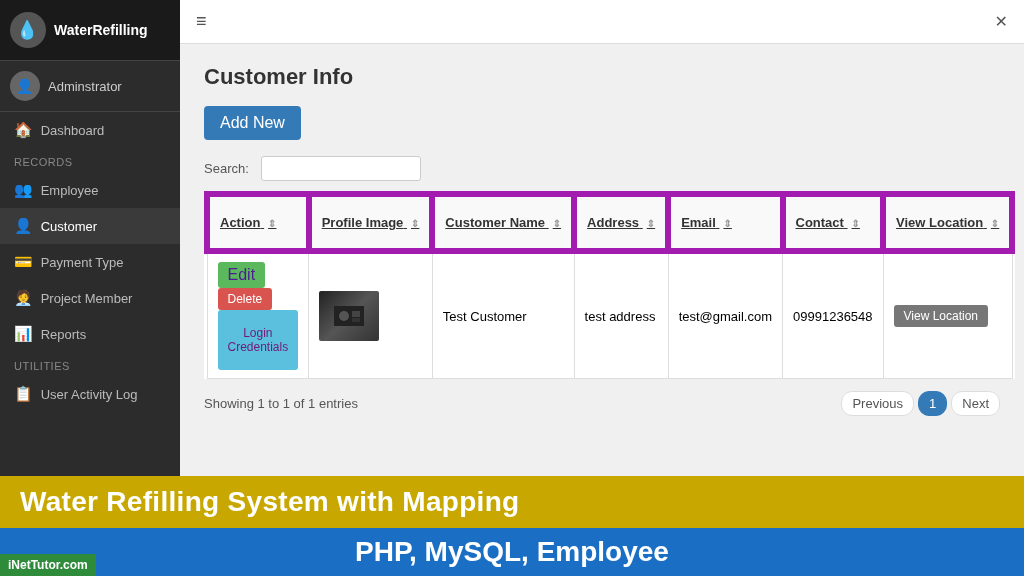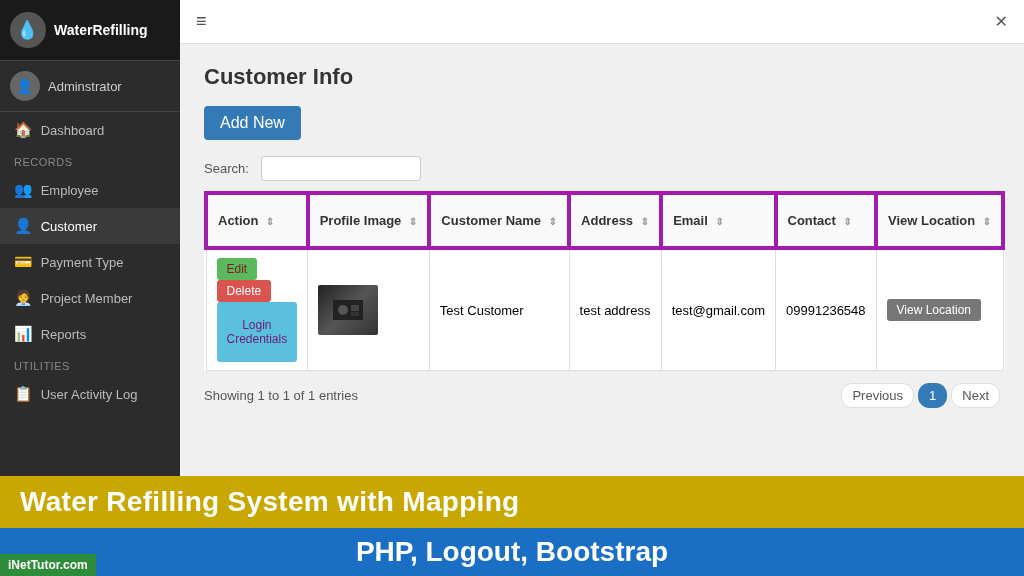--- a/index.html
+++ b/index.html
@@ -147,43 +147,44 @@
     }
 
     .data-table {
       width: 100%;
       border-collapse: collapse;
       background: #fff;
       font-size: 13px;
     }
     .data-table th {
       background: #f9f9f9;
-      border: 4px solid #a21caf;
+      border: 6px solid #a21caf;
       padding: 18px 10px;
       text-align: left;
       color: #333;
       font-weight: bold;
       white-space: nowrap;
+      text-decoration: underline;
     }
     .data-table th .sort-icon { font-size: 10px; color: #999; margin-left: 4px; }
     .data-table td {
       border: 1px solid #ddd;
       padding: 8px 10px;
       vertical-align: middle;
     }
     .data-table tr:nth-child(even) { background: #f9f9f9; }
 
     .btn-edit {
       background: #5cb85c;
-      color: #7f1d1d;
+      color: #4c1d95;
       border: none;
       padding: 4px 10px;
       border-radius: 3px;
       cursor: pointer;
-      font-size: 12px;
+      font-size: 16px;
       margin-right: 18px;
     }
     .btn-delete {
       background: #d9534f;
       color: #fff;
       border: none;
       padding: 4px 10px;
       border-radius: 3px;
       cursor: pointer;
       font-size: 12px;
@@ -453,16 +454,16 @@
         <button class="page-btn active">1</button>
         <button class="page-btn">Next</button>
       </div>
     </div>
   </div>
 </div>
 
 <div class="banner-container" style="position:absolute;bottom:0;left:0;width:1024px;z-index:10;">
   <div class="banner-top">Water Refilling System with Mapping</div>
   <div class="banner-bottom" style="position:relative;">
-    <span>PHP, Logout, Bootstrap</span>
+    <span>PHP, MySQL, Employee</span>
     <div class="inet-tutor">iNetTutor.com</div>
   </div>
 </div>
 
 </body></html>

